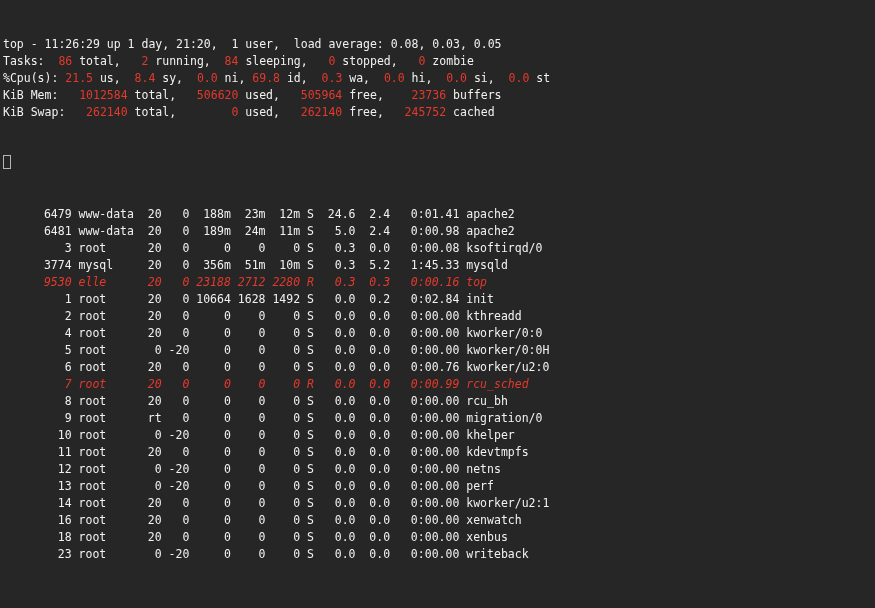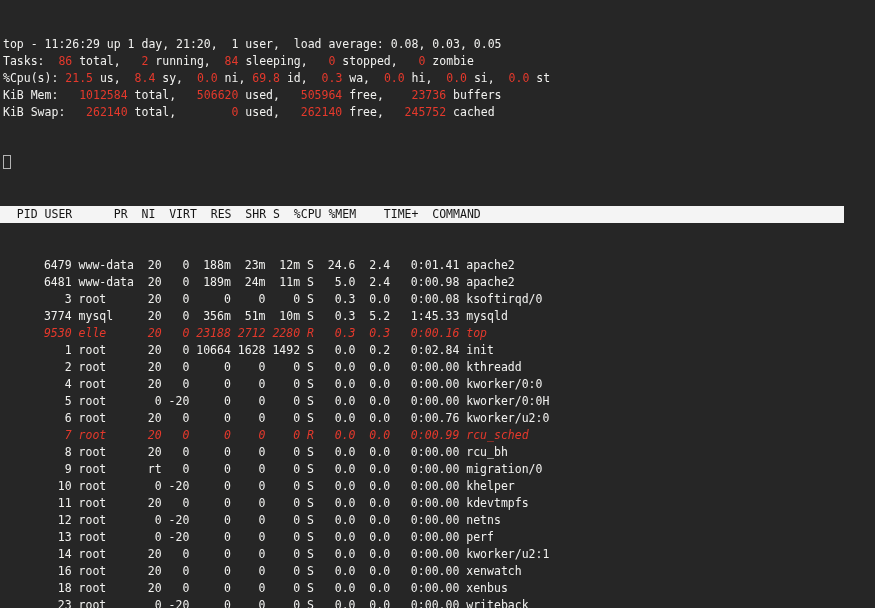--- a/index.html
+++ b/index.html
@@ -41,15 +41,14 @@
   }
   .prow{color:var(--fg);margin-left:34px;}
   .prow.red{color:var(--red);font-style:italic;}
 </style>
 </head>
 <body>
 
 <div class="terminal">
   <div id="summary"><div class="line"><span class="seg">top - 11:26:29 up 1 day, 21:20,  1 user,  load average: 0.08, 0.03, 0.05</span></div><div class="line"><span class="seg">Tasks: </span><span class="seg red"> 86</span><span class="seg"> total, </span><span class="seg red">  2</span><span class="seg"> running, </span><span class="seg red"> 84</span><span class="seg"> sleeping, </span><span class="seg red">  0</span><span class="seg"> stopped, </span><span class="seg red">  0</span><span class="seg"> zombie</span></div><div class="line"><span class="seg">%Cpu(s): </span><span class="seg red">21.5</span><span class="seg"> us, </span><span class="seg red"> 8.4</span><span class="seg"> sy, </span><span class="seg red"> 0.0</span><span class="seg"> ni, </span><span class="seg red">69.8</span><span class="seg"> id, </span><span class="seg red"> 0.3</span><span class="seg"> wa, </span><span class="seg red"> 0.0</span><span class="seg"> hi, </span><span class="seg red"> 0.0</span><span class="seg"> si, </span><span class="seg red"> 0.0</span><span class="seg"> st</span></div><div class="line"><span class="seg">KiB Mem: </span><span class="seg red">  1012584</span><span class="seg"> total, </span><span class="seg red">  506620</span><span class="seg"> used, </span><span class="seg red">  505964</span><span class="seg"> free, </span><span class="seg red">   23736</span><span class="seg"> buffers</span></div><div class="line"><span class="seg">KiB Swap: </span><span class="seg red">  262140</span><span class="seg"> total, </span><span class="seg red">       0</span><span class="seg"> used, </span><span class="seg red">  262140</span><span class="seg"> free, </span><span class="seg red">  245752</span><span class="seg"> cached</span></div></div>
   <div class="line"><span class="cursor"></span></div>
-  <div class="line colhead" id="colhead">  PID USER      PR  NI  VIRT  RES  SHR S  %CPU %MEM    TIME+  COMMAND</div>
   <div id="rows"><div class="line prow"> 6479 www-data  20   0  188m  23m  12m S  24.6  2.4   0:01.41 apache2</div><div class="line prow"> 6481 www-data  20   0  189m  24m  11m S   5.0  2.4   0:00.98 apache2</div><div class="line prow">    3 root      20   0     0    0    0 S   0.3  0.0   0:00.08 ksoftirqd/0</div><div class="line prow"> 3774 mysql     20   0  356m  51m  10m S   0.3  5.2   1:45.33 mysqld</div><div class="line prow red"> 9530 elle      20   0 23188 2712 2280 R   0.3  0.3   0:00.16 top</div><div class="line prow">    1 root      20   0 10664 1628 1492 S   0.0  0.2   0:02.84 init</div><div class="line prow">    2 root      20   0     0    0    0 S   0.0  0.0   0:00.00 kthreadd</div><div class="line prow">    4 root      20   0     0    0    0 S   0.0  0.0   0:00.00 kworker/0:0</div><div class="line prow">    5 root       0 -20     0    0    0 S   0.0  0.0   0:00.00 kworker/0:0H</div><div class="line prow">    6 root      20   0     0    0    0 S   0.0  0.0   0:00.76 kworker/u2:0</div><div class="line prow red">    7 root      20   0     0    0    0 R   0.0  0.0   0:00.99 rcu_sched</div><div class="line prow">    8 root      20   0     0    0    0 S   0.0  0.0   0:00.00 rcu_bh</div><div class="line prow">    9 root      rt   0     0    0    0 S   0.0  0.0   0:00.00 migration/0</div><div class="line prow">   10 root       0 -20     0    0    0 S   0.0  0.0   0:00.00 khelper</div><div class="line prow">   11 root      20   0     0    0    0 S   0.0  0.0   0:00.00 kdevtmpfs</div><div class="line prow">   12 root       0 -20     0    0    0 S   0.0  0.0   0:00.00 netns</div><div class="line prow">   13 root       0 -20     0    0    0 S   0.0  0.0   0:00.00 perf</div><div class="line prow">   14 root      20   0     0    0    0 S   0.0  0.0   0:00.00 kworker/u2:1</div><div class="line prow">   16 root      20   0     0    0    0 S   0.0  0.0   0:00.00 xenwatch</div><div class="line prow">   18 root      20   0     0    0    0 S   0.0  0.0   0:00.00 xenbus</div><div class="line prow">   23 root       0 -20     0    0    0 S   0.0  0.0   0:00.00 writeback</div></div>
 </div>
 
 </body></html>

